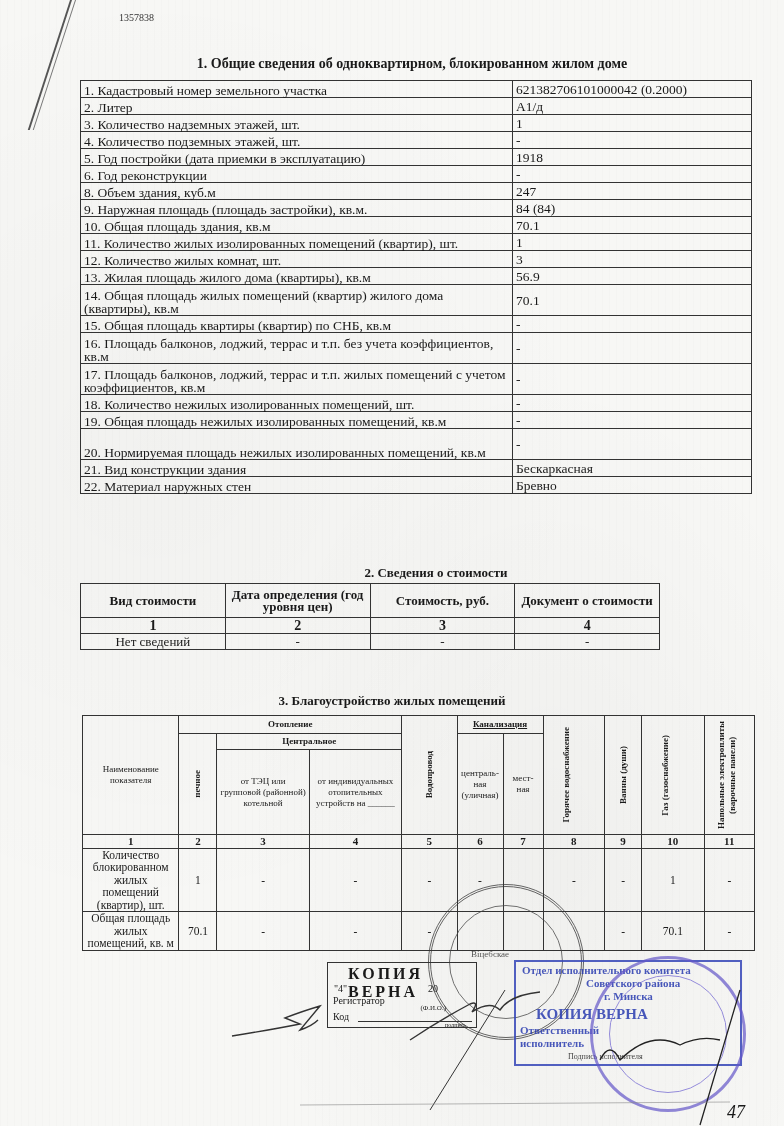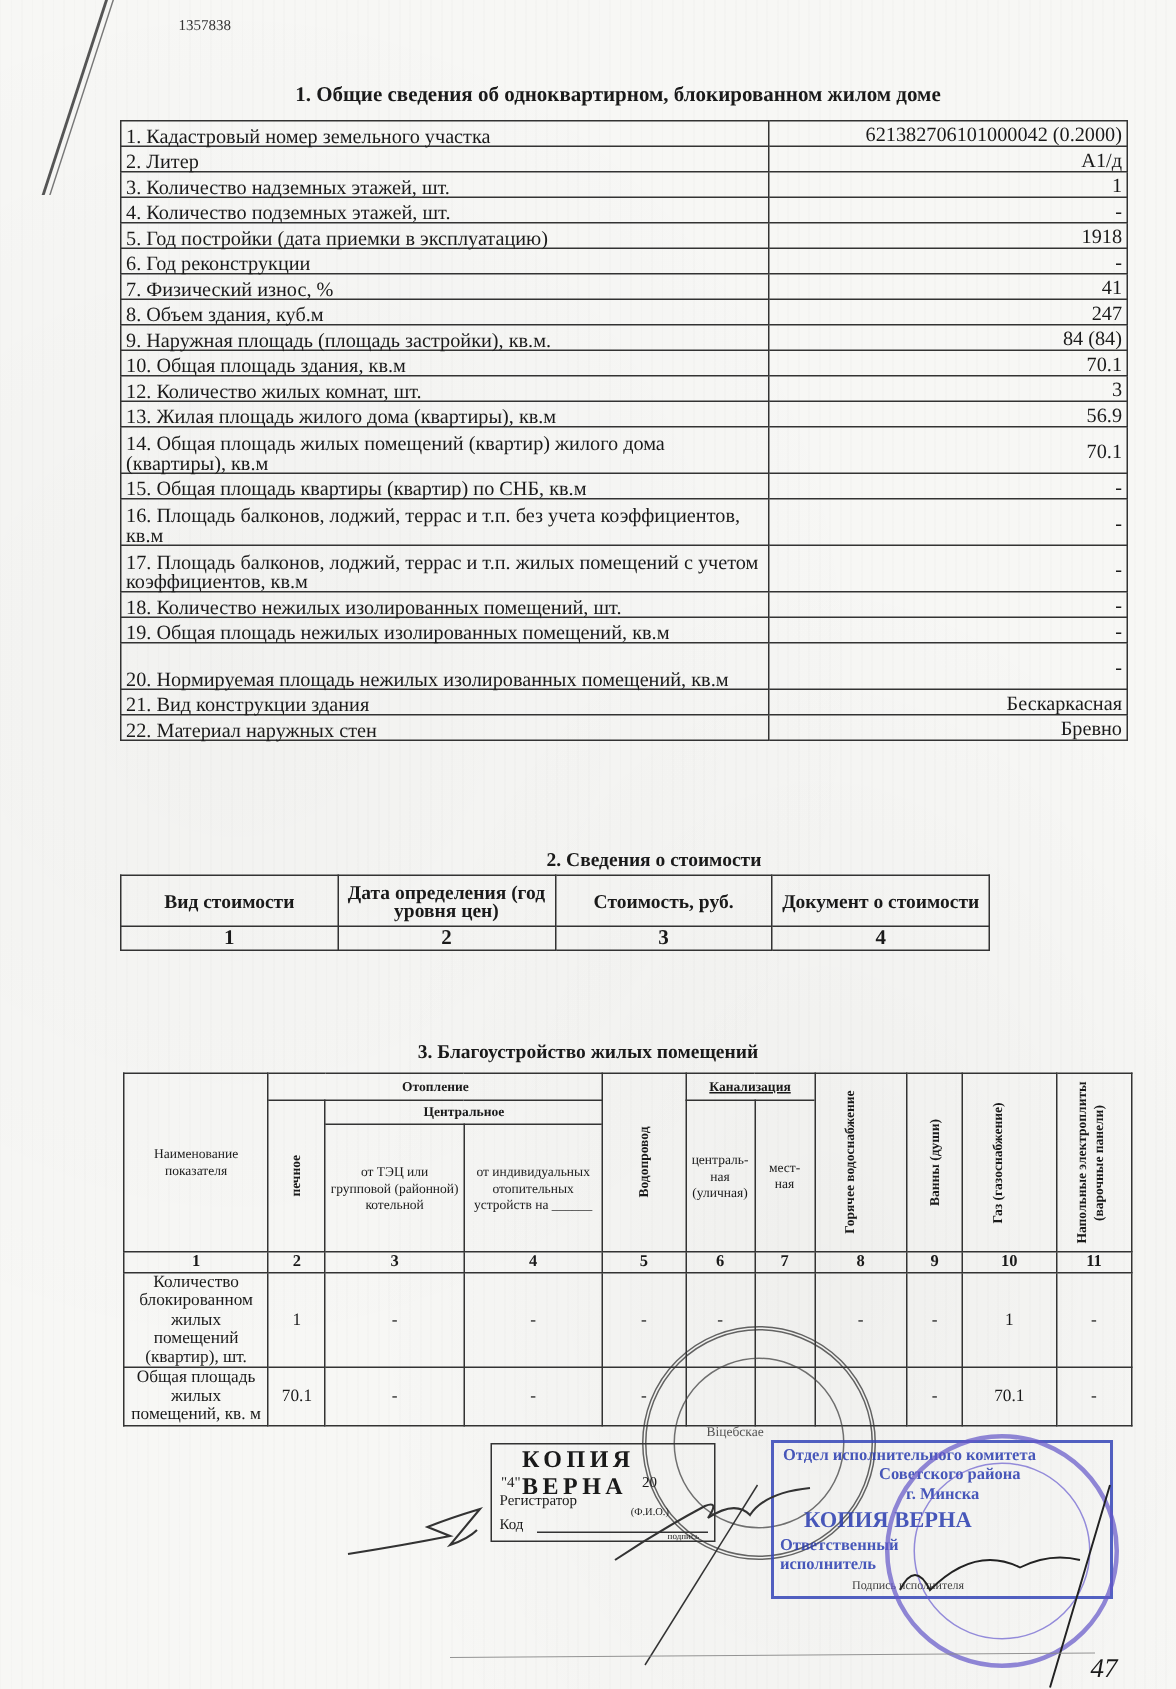--- a/index.html
+++ b/index.html
@@ -19,21 +19,21 @@
   .margin-line { position:absolute; left:70px; top:0; width:3px; height:130px;
     border-left:2px solid #555; border-right:1px solid #777; transform:skewX(-18deg); transform-origin:top; }
   .section-title { position:absolute; left:0; width:784px; text-align:center; font-weight:bold; font-size:14px; }
   table { border-collapse:collapse; position:absolute; }
   td, th { border:1px solid #333; padding:0 3px; }
 
   
   #t1 { left:80px; top:80px; width:672px; font-size:13.5px; line-height:13px; }
   #t1 td { height:16px; vertical-align:bottom; }
   #t1 td.lbl { width:425px; text-align:left; }
-  #t1 td.val { text-align:right; vertical-align:middle;margin-top:17px; }
+  #t1 td.val { text-align:left; vertical-align:middle;margin-top:17px; }
   #t1 tr.tall td { height:30px; }
 
   
   #t2 { left:80px; top:583px; width:580px; font-size:13px; line-height:12px; }
   #t2 th { height:33px; font-weight:bold; text-align:center; width:25%; }
   #t2 td { text-align:center; height:15px; }
   #t2 td.idx { font-weight:bold; font-size:14px; }
 
   
   #t3 { left:82px; top:715px; width:673px; font-size:10px; line-height:11px; }
@@ -89,34 +89,34 @@
       </tr>
       <tr>
         <td class="lbl">5. Год постройки (дата приемки в эксплуатацию)</td>
         <td class="val">1918</td>
       </tr>
       <tr>
         <td class="lbl">6. Год реконструкции</td>
         <td class="val">-</td>
       </tr>
       <tr>
-        <td class="lbl">7. Физический износ, %</td>
-        <td class="val">41</td>
-      </tr>
-      <tr>
         <td class="lbl">8. Объем здания, куб.м</td>
         <td class="val">247</td>
       </tr>
       <tr>
         <td class="lbl">9. Наружная площадь (площадь застройки), кв.м.</td>
         <td class="val">84 (84)</td>
       </tr>
       <tr>
         <td class="lbl">10. Общая площадь здания, кв.м</td>
         <td class="val">70.1</td>
+      </tr>
+      <tr>
+        <td class="lbl">11. Количество жилых изолированных помещений (квартир), шт.</td>
+        <td class="val">1</td>
       </tr>
       <tr>
         <td class="lbl">12. Количество жилых комнат, шт.</td>
         <td class="val">3</td>
       </tr>
       <tr>
         <td class="lbl">13. Жилая площадь жилого дома (квартиры), кв.м</td>
         <td class="val">56.9</td>
       </tr>
       <tr class="tall">
@@ -165,20 +165,26 @@
     <th>Вид стоимости</th>
     <th>Дата определения (год уровня цен)</th>
     <th>Стоимость, руб.</th>
     <th>Документ о стоимости</th>
   </tr>
   <tr>
     <td class="idx">1</td>
     <td class="idx">2</td>
     <td class="idx">3</td>
     <td class="idx">4</td>
+  </tr>
+  <tr>
+    <td>Нет сведений</td>
+    <td>-</td>
+    <td>-</td>
+    <td>-</td>
   </tr>
 </tbody>
   </table>
 
 <div class="section-title" style="top:693px; font-size:13px;">3. Благоустройство жилых помещений</div>
 <table id="t3">
   <colgroup>
     <col style="width:94px">
       <col style="width:37px">
       <col style="width:90px">

